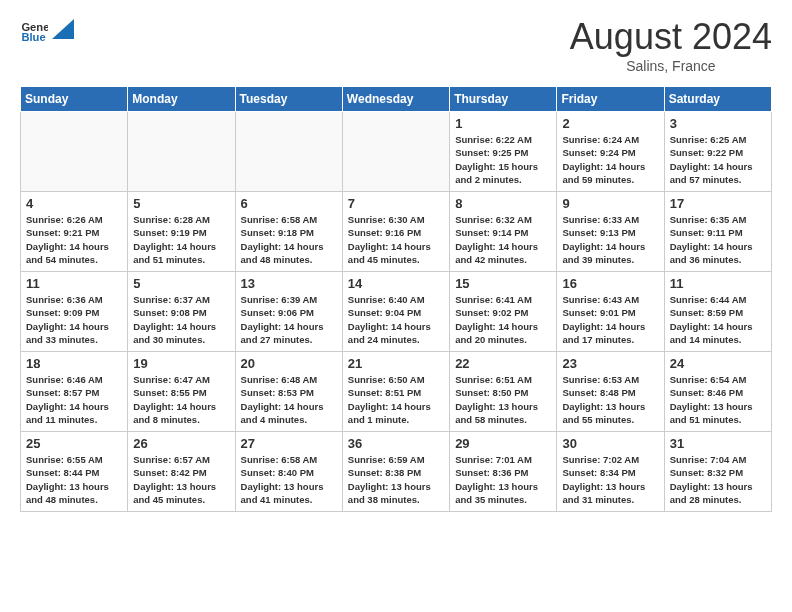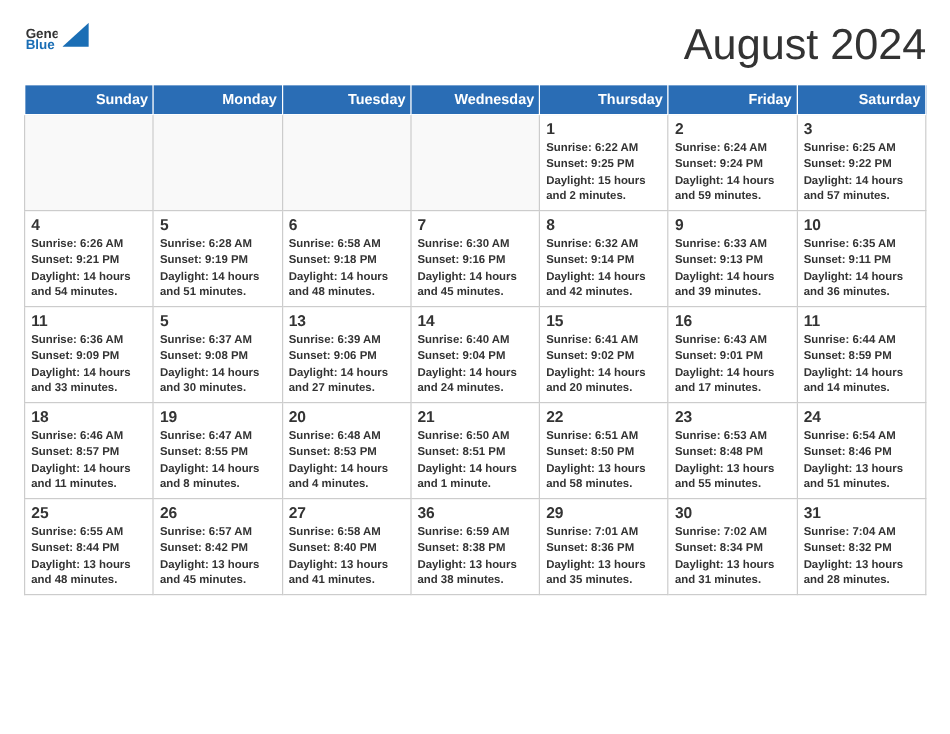--- a/index.html
+++ b/index.html
@@ -41,21 +41,21 @@
       width: 100%;
       border-collapse: collapse;
       table-layout: fixed;
     }
     th {
       background-color: #2a6db5;
       color: #fff;
       font-size: 12px;
       font-weight: bold;
       padding: 5px 4px;
-      text-align: right;
+      text-align: left;
       border: 1px solid #fff;
     }
     td {
       border: 1px solid #ccc;
       vertical-align: top;
       padding: 4px 5px;
       font-size: 10px;
       color: #333;
       height: 80px;
       background: #fff;
@@ -84,20 +84,21 @@
     <svg class="logo-icon" viewBox="0 0 40 40">
       <text x="2" y="22" font-size="16" font-weight="bold" fill="#333">General</text>
       <text x="2" y="36" font-size="16" font-weight="bold" fill="#1a6eb5">Blue</text>
     </svg>
     <svg width="22" height="22" viewBox="0 0 22 22">
       <polygon points="0,20 22,0 22,20" fill="#1a6eb5"></polygon>
     </svg>
   </div>
   <div class="title-area">
     <div class="month-year">August 2024</div>
+    <div class="location">Salins, France</div>
   </div>
 </div>
 
 <table>
   <thead>
     <tr>
       <th>Sunday</th>
       <th>Monday</th>
       <th>Tuesday</th>
       <th>Wednesday</th>
@@ -171,21 +172,21 @@
 and 42 minutes.</div>
         </td>
         <td>
           <div class="day-number">9</div>
           <div class="day-info">Sunrise: 6:33 AM
 Sunset: 9:13 PM
 Daylight: 14 hours
 and 39 minutes.</div>
         </td>
         <td>
-          <div class="day-number">10</div>
+          <div class="day-number">17</div>
           <div class="day-info">Sunrise: 6:35 AM
 Sunset: 9:11 PM
 Daylight: 14 hours
 and 36 minutes.</div>
         </td>
       </tr>
       <tr>
         <td>
           <div class="day-number">11</div>
           <div class="day-info">Sunrise: 6:36 AM

